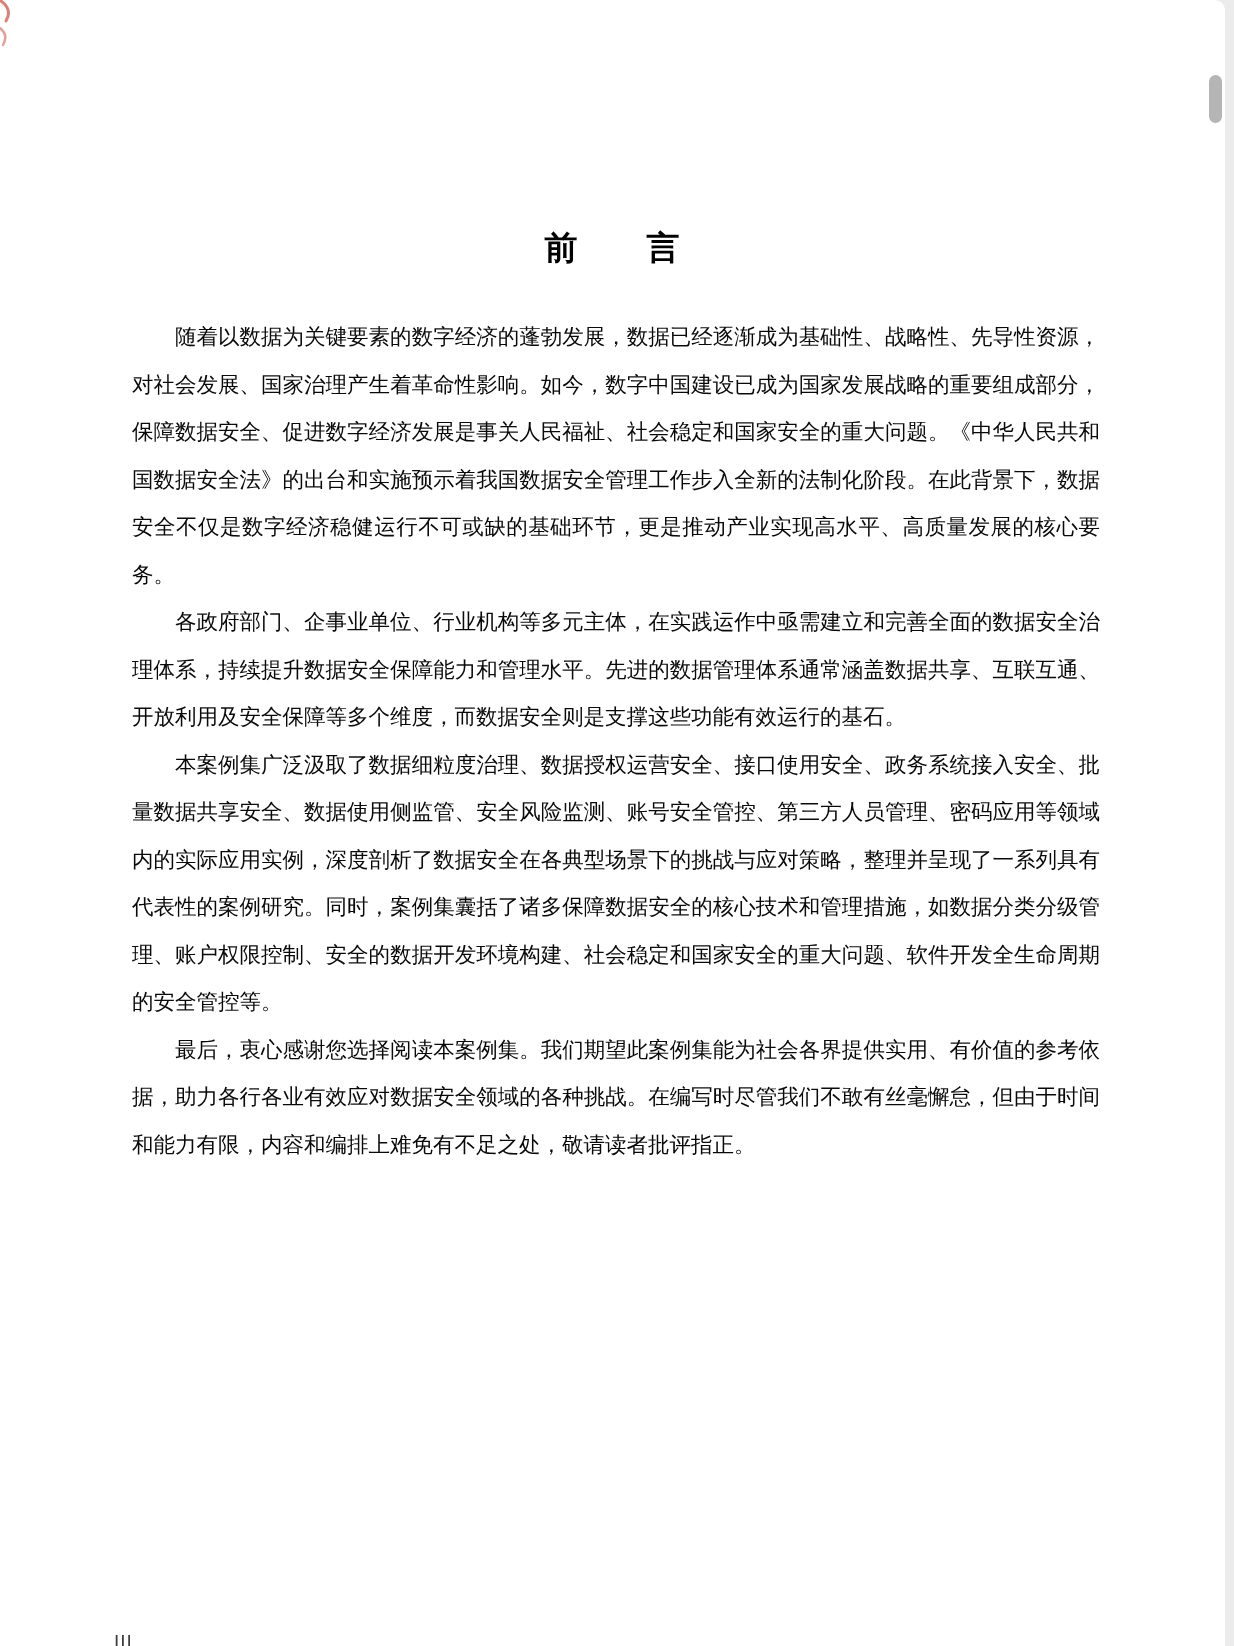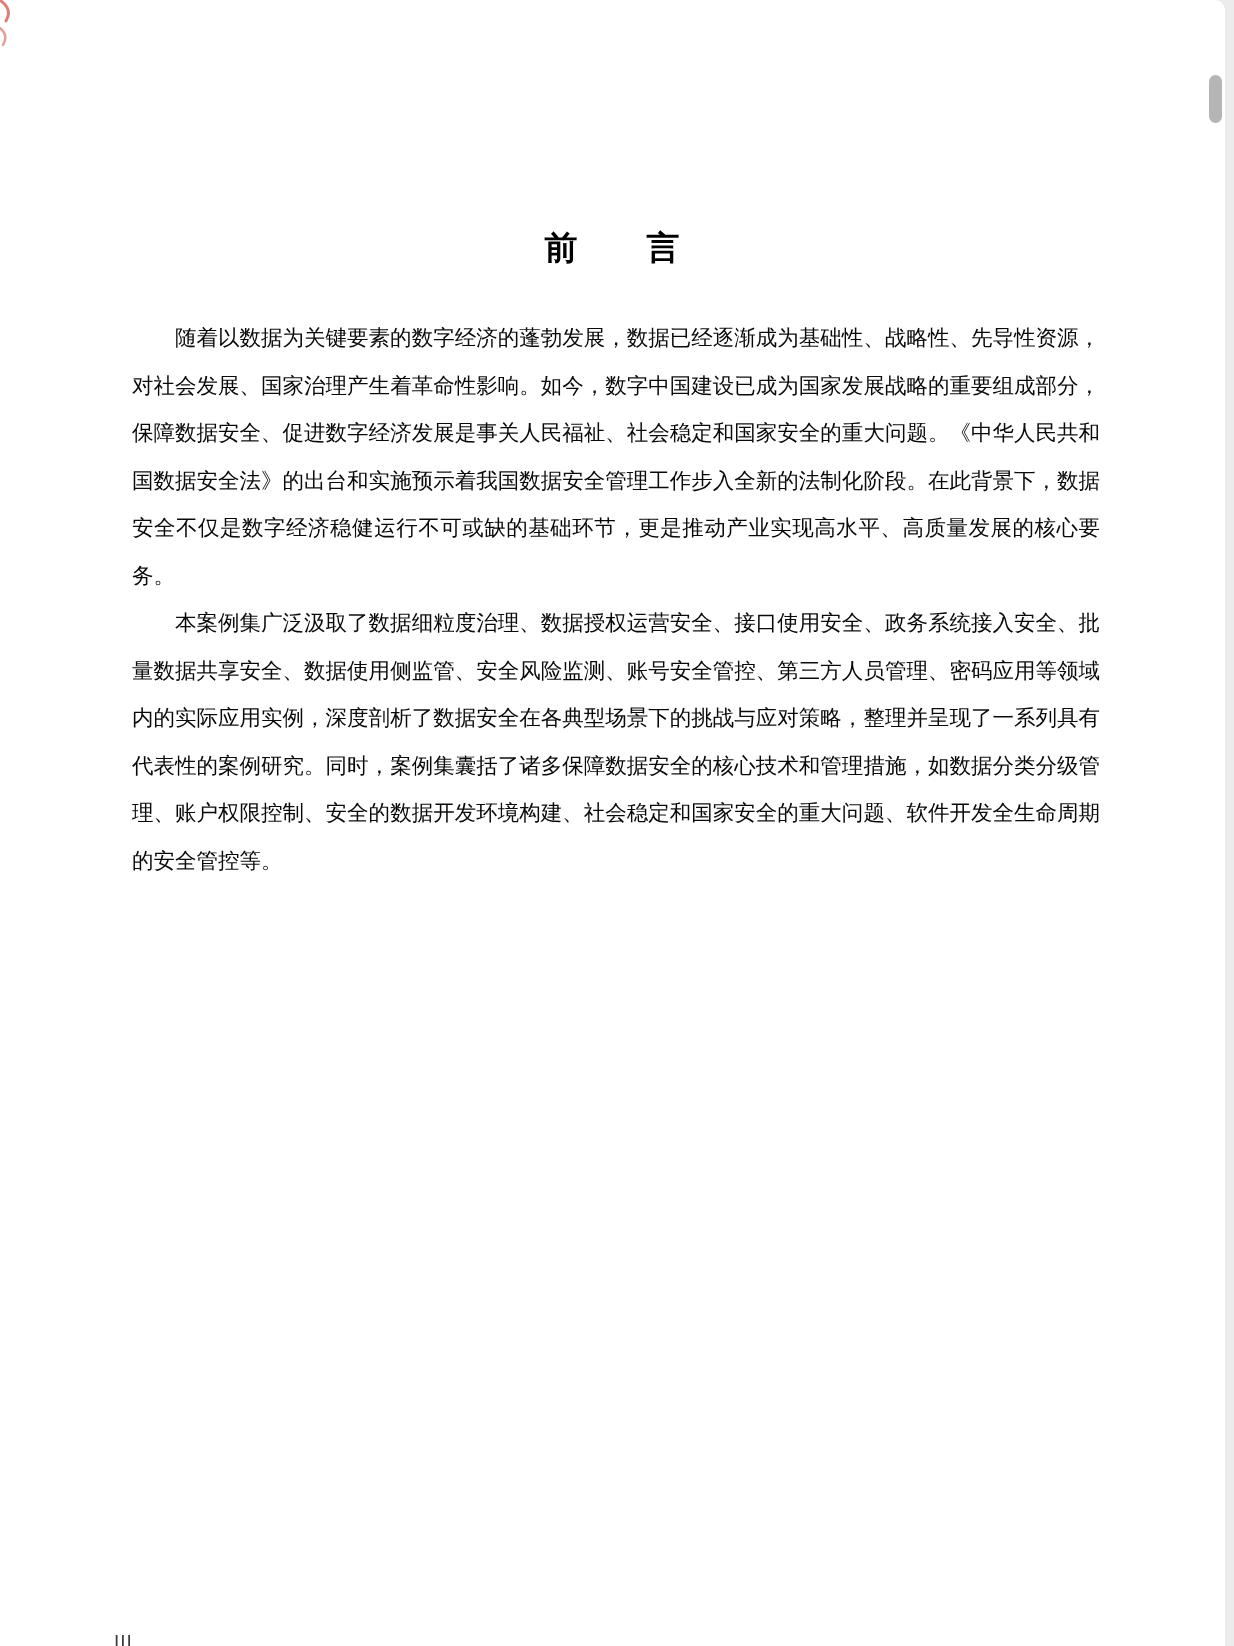--- a/index.html
+++ b/index.html
@@ -41,20 +41,21 @@
   }
   .content {
     position: absolute;
     left: 132px; top: 315px;
     width: 968px;
     font-size: 21.5px;
     line-height: 47.5px;
     color: #090909;
     text-align: justify;
     text-justify: inter-character;
+    font-family: Liberation Mono, monospace;
   }
   .content p {
     text-indent: 2em;
     margin: 0;
   }
   .page-number {
     position: absolute;
     left: 114px; top: 1631px;
     font-family: "Liberation Sans", "DejaVu Sans", sans-serif;
     font-size: 19px;
@@ -84,21 +85,23 @@
 
     <svg class="red-mark" viewBox="0 0 28 50" xmlns="http://www.w3.org/2000/svg">
       <path d="M1,1 C 8,6 11,13 6,21" stroke="#cc4437" stroke-width="3" fill="none" stroke-linecap="round" opacity="0.8"></path>
       <path d="M0,28 C 5,32 7,38 3,45" stroke="#cc4437" stroke-width="2.5" fill="none" stroke-linecap="round" opacity="0.6"></path>
     </svg>
 
     <div class="doc-title">前　　言</div>
 
     <div class="content">
       <p>随着以数据为关键要素的数字经济的蓬勃发展，数据已经逐渐成为基础性、战略性、先导性资源，对社会发展、国家治理产生着革命性影响。如今，数字中国建设已成为国家发展战略的重要组成部分，保障数据安全、促进数字经济发展是事关人民福祉、社会稳定和国家安全的重大问题。《中华人民共和国数据安全法》的出台和实施预示着我国数据安全管理工作步入全新的法制化阶段。在此背景下，数据安全不仅是数字经济稳健运行不可或缺的基础环节，更是推动产业实现高水平、高质量发展的核心要务。</p>
+      <p>各政府部门、企事业单位、行业机构等多元主体，在实践运作中亟需建立和完善全面的数据安全治理体系，持续提升数据安全保障能力和管理水平。先进的数据管理体系通常涵盖数据共享、互联互通、开放利用及安全保障等多个维度，而数据安全则是支撑这些功能有效运行的基石。</p>
       <p>本案例集广泛汲取了数据细粒度治理、数据授权运营安全、接口使用安全、政务系统接入安全、批量数据共享安全、数据使用侧监管、安全风险监测、账号安全管控、第三方人员管理、密码应用等领域内的实际应用实例，深度剖析了数据安全在各典型场景下的挑战与应对策略，整理并呈现了一系列具有代表性的案例研究。同时，案例集囊括了诸多保障数据安全的核心技术和管理措施，如数据分类分级管理、账户权限控制、安全的数据开发环境构建、社会稳定和国家安全的重大问题、软件开发全生命周期的安全管控等。</p>
+      <p>最后，衷心感谢您选择阅读本案例集。我们期望此案例集能为社会各界提供实用、有价值的参考依据，助力各行各业有效应对数据安全领域的各种挑战。在编写时尽管我们不敢有丝毫懈怠，但由于时间和能力有限，内容和编排上难免有不足之处，敬请读者批评指正。</p>
     </div>
 
     <div class="page-number">III</div>
   </div>
 
   <div class="gutter"></div>
 
   <div class="scrollbar-thumb"></div>
 
 </div>

